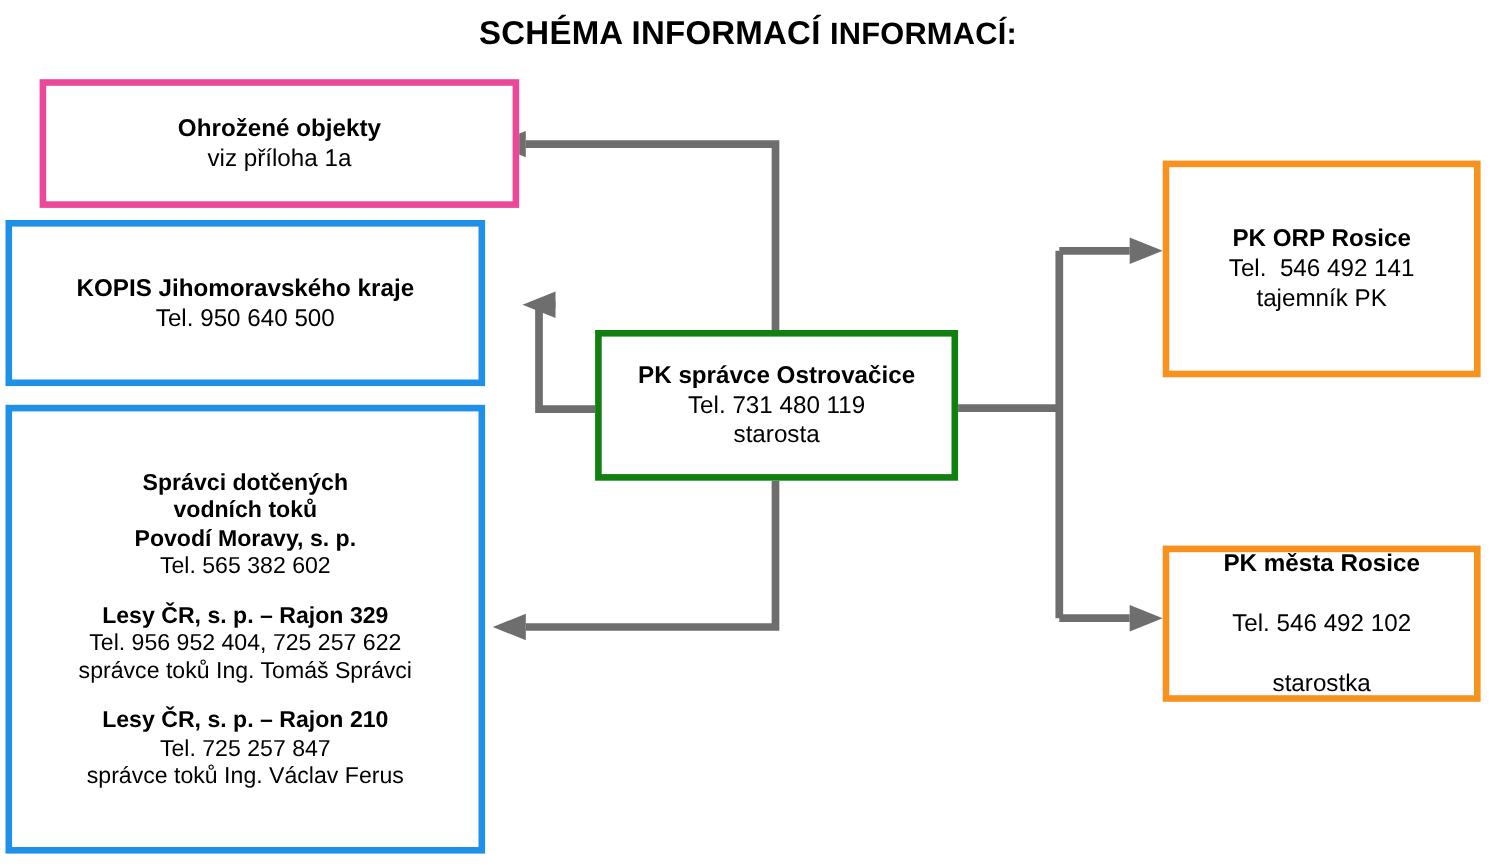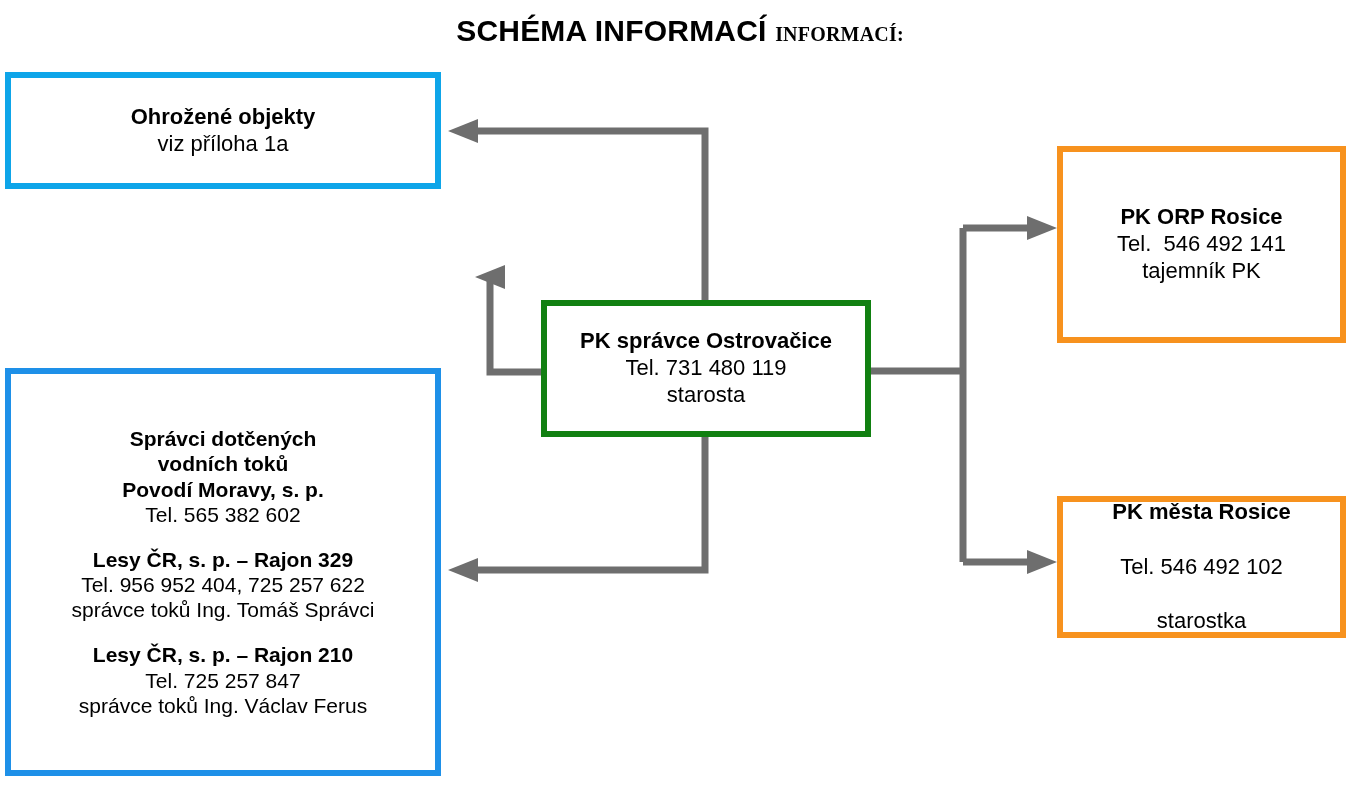--- a/index.html
+++ b/index.html
@@ -27,24 +27,23 @@
     width: 1360px;
     text-align: center;
     white-space: nowrap;
   }
   #title .t-main {
     font-size: 30px;
     font-weight: bold;
     letter-spacing: 0.2px;
   }
   #title .t-sub {
-    font-size: 20px;
+    font-size: 28px;
     font-weight: bold;
     letter-spacing: 0.2px;
-    font-family: Liberation Serif, serif;
   }
 
   
   .node {
     position: absolute;
     box-sizing: border-box;
     background: #ffffff;
     display: flex;
     flex-direction: column;
     align-items: center;
@@ -52,21 +51,21 @@
     text-align: center;
     line-height: 1.22;
   }
   .node .ln {
     display: block;
     white-space: pre;
   }
   .node .ln.b { font-weight: bold; }
   .node .ln.sp { height: 0.95em; }
 
-  .node-red    { border: 6px solid #0ea5e9; }
+  .node-red    { border: 6px solid #ec4899; margin-left: 31px; }
   .node-blue   { border: 6px solid #1E90E8; }
   .node-green  { border: 6px solid #118011; }
   .node-orange { border: 6px solid #F7921E; }
 
   
   #node-ohrozene        { left: 5px;   top: 72px;  width: 436px; height: 117px; font-size: 22px; }
   #node-kopis           { left: 5px;   top: 200px; width: 436px; height: 151px; font-size: 22px; }
   #node-spravci         { left: 5px;   top: 368px; width: 436px; height: 408px; font-size: 21px; }
   #node-pk-mestyse      { left: 541px; top: 300px; width: 330px; height: 137px; font-size: 22px; }
   #node-pk-orp-rosice   { left: 1057px;top: 146px; width: 289px; height: 197px; font-size: 22px; }
@@ -125,20 +124,24 @@
       <path d="M 963 562 L 1027 562" stroke="#6E6E6E" stroke-width="7" fill="none" stroke-linecap="butt"></path>
       <path d="M 1027 550 L 1027 574 L 1057 562 z" fill="#6E6E6E"></path>
     </g>
   </svg>
 
   <div class="node node-red" id="node-ohrozene">
     <span class="ln b">Ohrožené objekty</span>
     <span class="ln">viz příloha 1a</span>
   </div>
 
+  <div class="node node-blue" id="node-kopis">
+    <span class="ln b">KOPIS Jihomoravského kraje</span>
+    <span class="ln">Tel. 950 640 500</span>
+  </div>
 
   <div class="node node-blue" id="node-spravci">
     <span class="ln b">Správci dotčených</span>
     <span class="ln b">vodních toků</span>
     <span class="ln b">Povodí Moravy, s. p.</span>
     <span class="ln">Tel. 565 382 602</span>
     <span class="ln sp"></span>
     <span class="ln b">Lesy ČR, s. p. – Rajon 329</span>
     <span class="ln">Tel. 956 952 404, 725 257 622</span>
     <span class="ln">správce toků Ing. Tomáš Správci</span>

